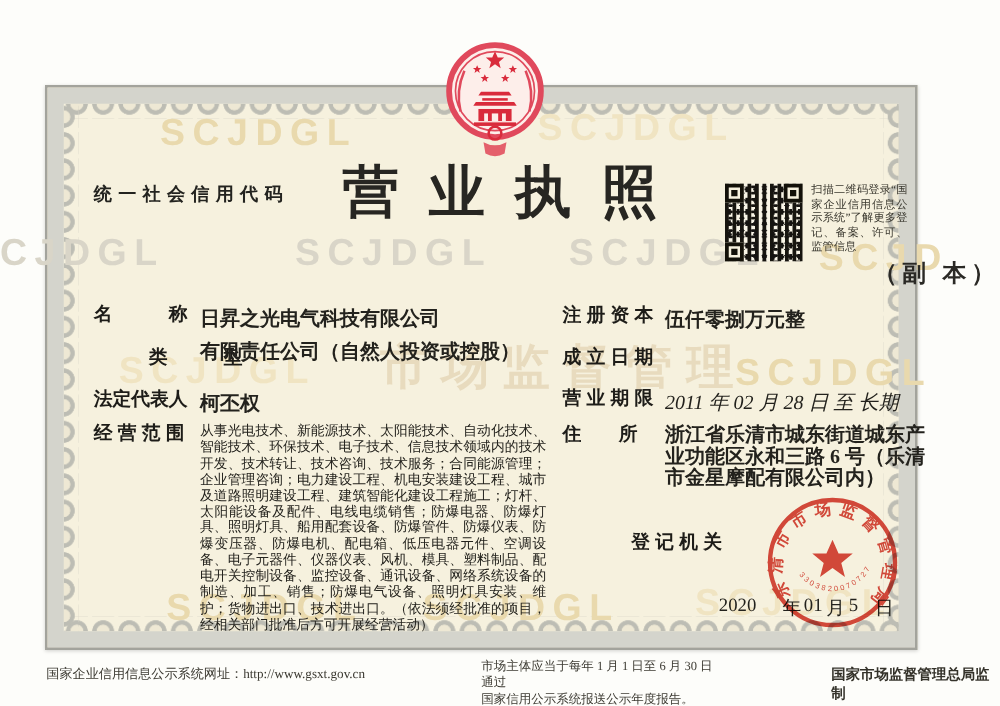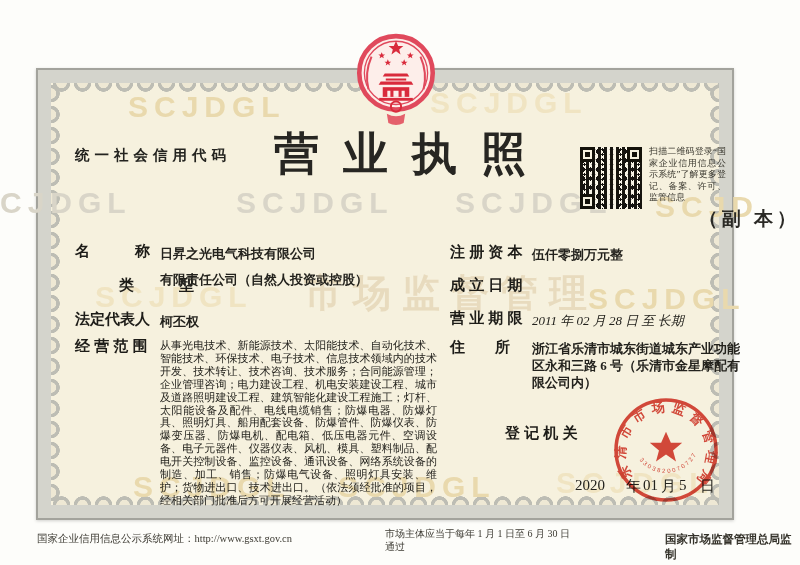--- a/index.html
+++ b/index.html
@@ -68,21 +68,21 @@
   .qr .finder::after { content:""; position:absolute; left:2px; top:2px; width:5px; height:5px; background:#131109; }
   .qr .f-tl { left:0; top:0; } .qr .f-tr { right:0; top:0; } .qr .f-bl { left:0; bottom:0; }
   .qr-caption { position:absolute; left:649px; top:146px; width:77px; z-index:3;
         font-size:9px; line-height:11.6px; color:#3a382f; text-align:justify;
         font-family:"Liberation Serif", serif; }
 
   
   .lbl { position:absolute; z-index:3; font-size:15px; font-weight:bold; color:#1d1c18; white-space:pre; }
   .val { position:absolute; z-index:3; font-size:12.5px; color:#23221d;
          font-family:"Liberation Serif", serif; }
-  .val-lg { font-size:13px; }
+  .val-lg { font-size:16px; }
   .scope-val { width:277px; font-size:11px; line-height:12.9px; text-align:justify; }
   .addr-val { width:220px; line-height:17px; }
 
   
   .datepart { position:absolute; z-index:3; font-size:15px; color:#23221d; font-family:"Liberation Serif", serif; }
   .seal { position:absolute; left:611px; top:395px; width:110px; height:110px; z-index:5;
           mix-blend-mode:multiply; opacity:.92; }
 
   
   .footer-left { position:absolute; left:37px; top:532px; font-size:10.5px; color:#3c3a32;
@@ -202,16 +202,17 @@
       <textPath href="#sealArc" startOffset="2">乐清市市场监督管理局</textPath>
     </text>
     <text fill="#d63c30" font-size="6" letter-spacing="2" font-family="Liberation Sans, sans-serif">
       <textPath href="#sealNumArc" startOffset="6">3303820070727</textPath>
     </text>
   </svg>
 
   <div class="footer-left">国家企业信用信息公示系统网址：http://www.gsxt.gov.cn</div>
   <div class="footer-mid">
     <div>市场主体应当于每年 1 月 1 日至 6 月 30 日通过</div>
+    <div>国家信用公示系统报送公示年度报告。</div>
   </div>
   <div class="footer-right">国家市场监督管理总局监制</div>
 
 </div>
 
 </body></html>

